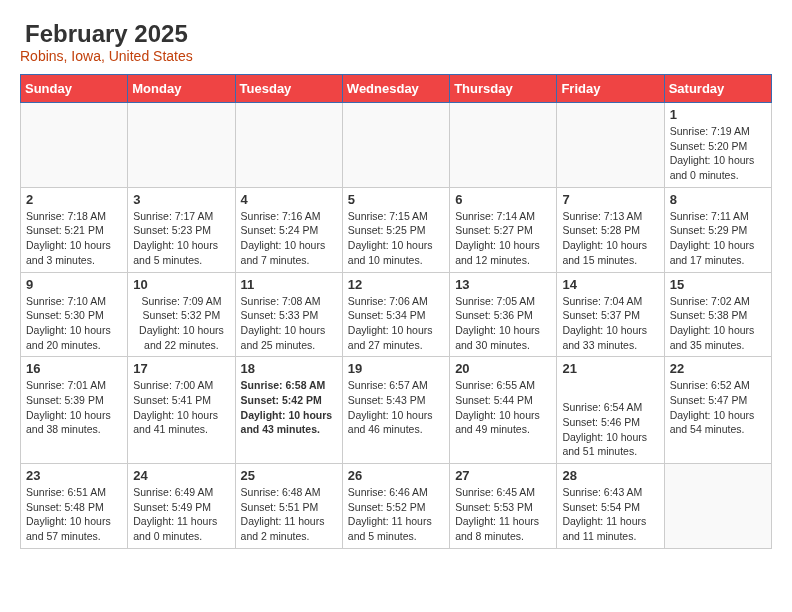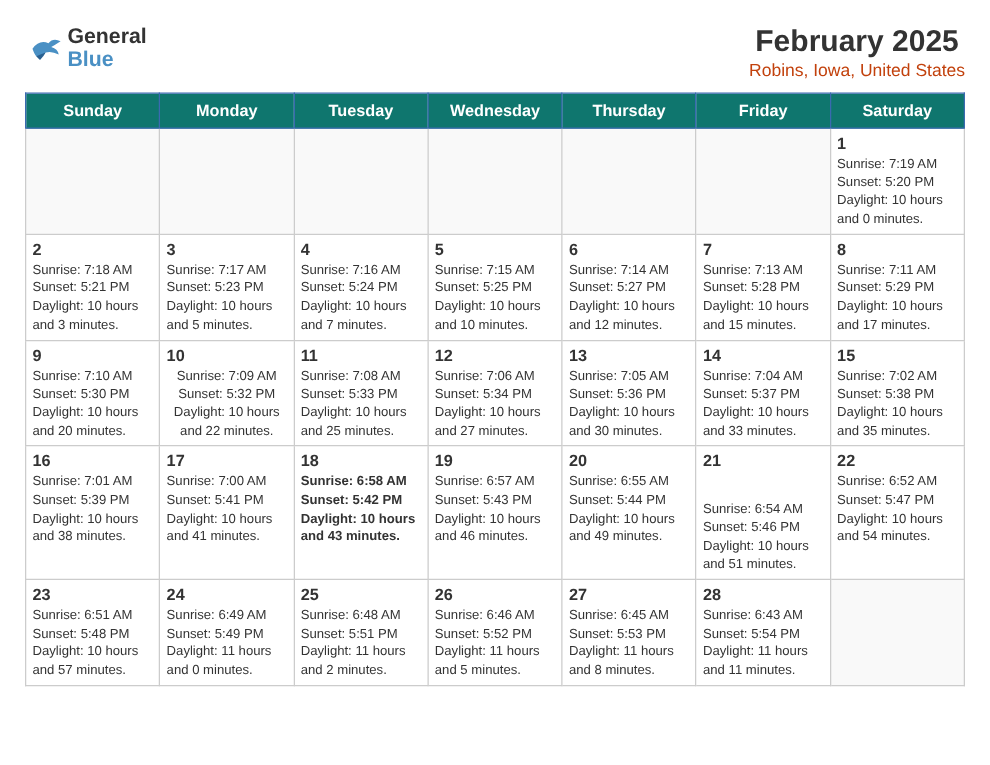--- a/index.html
+++ b/index.html
@@ -37,26 +37,26 @@
     .location {
       font-size: 14px;
       color: #c2410c;
     }
     .calendar {
       width: 100%;
       border-collapse: collapse;
       border: 1px solid #ccc;
     }
     .calendar th {
-      background: #0f766e;
+      background: #ef4444;
       color: #fff;
       font-size: 13px;
       font-weight: bold;
       padding: 6px 4px;
-      text-align: center;
+      text-align: left;
       border: 1px solid #3a6ab0;
     }
     .calendar td {
       width: calc(100% / 7);
       vertical-align: top;
       border: 1px solid #ccc;
       padding: 4px 5px;
       min-height: 80px;
       font-size: 11px;
       color: #333;
@@ -75,32 +75,20 @@
       font-size: 10.5px;
       color: #333;
       line-height: 1.4;
     }
     tr { border-bottom: 1px solid #ccc; }
   </style>
 </head>
 <body>
 
 <div class="header">
-  <div class="logo">
-    <svg class="logo-bird" viewBox="0 0 40 40">
-      <path d="M8 20 Q15 10 25 14 Q30 8 38 12 Q32 16 28 18 Q35 20 36 26 Q28 22 22 24 Q18 30 12 28 Q10 26 8 20Z" fill="#4a90c4"></path>
-      <path d="M22 24 Q20 28 16 32 Q14 30 12 28 Q16 26 22 24Z" fill="#2a6090"></path>
-    </svg>
-    <div>
-      <div style="font-size:17px;font-weight:bold;color:#333;line-height:1.1">
-        <span style="color:#333">General</span>
-      </div>
-      <div style="font-size:17px;font-weight:bold;color:#4a90c4;line-height:1.1">Blue</div>
-    </div>
-  </div>
   <div class="title-block">
     <div class="month-title">February 2025</div>
     <div class="location">Robins, Iowa, United States</div>
   </div>
 </div>
 
 <table class="calendar">
   <thead>
     <tr>
     <th>Sunday</th>

